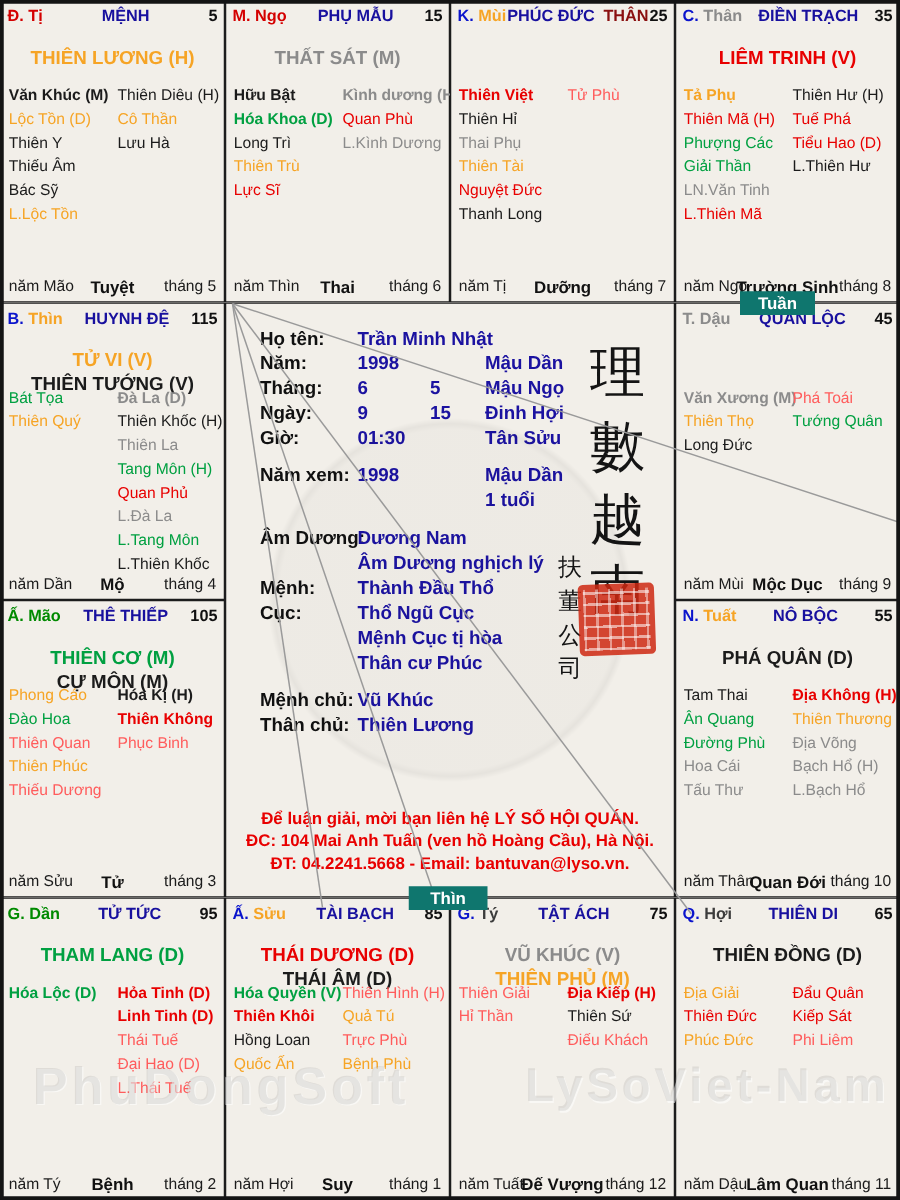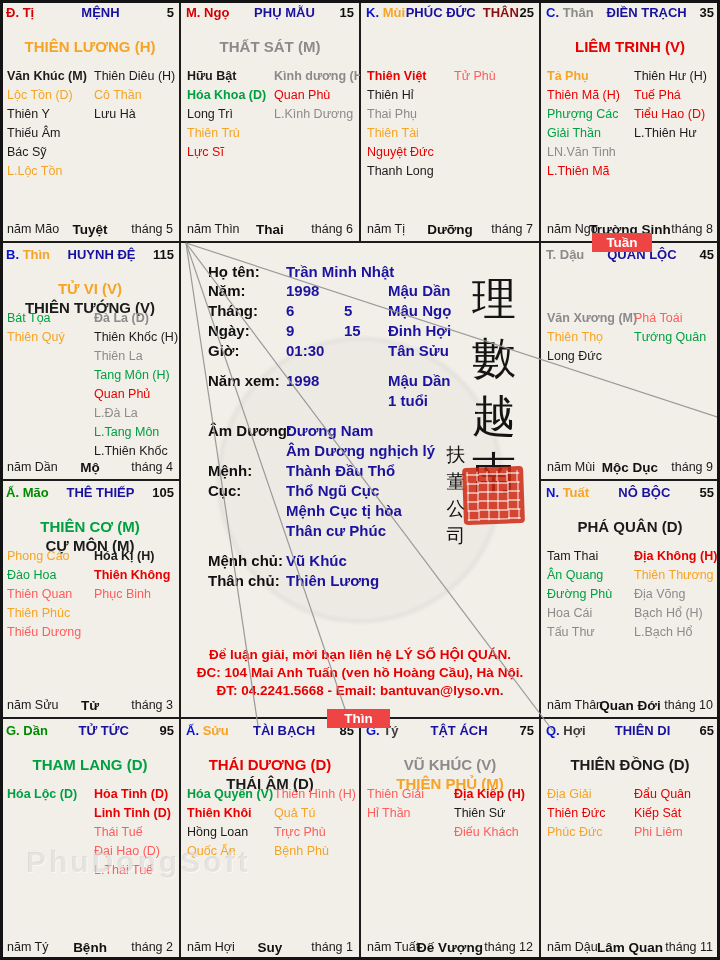--- a/index.html
+++ b/index.html
@@ -40,26 +40,26 @@
            font-weight:bold;font-size:13.5px;line-height:18px;}
   .bigchar{position:absolute;left:286px;width:54px;text-align:center;font-size:44px;line-height:46px;
            color:#141414;font-family:"DejaVu Serif",serif;}
   .smallchar{position:absolute;left:263px;width:24px;text-align:center;font-size:19px;line-height:22px;
            color:#141414;font-family:"DejaVu Serif",serif;}
   .seal{position:absolute;left:282px;top:224px;width:61px;height:57px;background:rgba(206,40,18,0.85);
         border-radius:4px;transform:rotate(-2deg);z-index:3;}
   .seal::before{content:"";position:absolute;inset:4px;
         background:repeating-linear-gradient(0deg,rgba(255,255,255,0.55) 0 2px,transparent 2px 9px),
                    repeating-linear-gradient(90deg,rgba(255,255,255,0.45) 0 2px,transparent 2px 10px);}
-  .tag{position:absolute;background:#ef4444;color:#fff;font-weight:bold;font-size:13.5px;
+  .tag{position:absolute;background:#0f766e;color:#fff;font-weight:bold;font-size:13.5px;
        text-align:center;line-height:19px;z-index:30;}
   .tuan{left:592px;top:233px;width:60px;height:19px;}
   .triet{left:327px;top:709px;width:63px;height:19px;}
   .lines{position:absolute;left:0;top:0;z-index:20;pointer-events:none;}
-  .wm{position:absolute;z-index:2;pointer-events:none;font-size:30px;font-weight:bold;letter-spacing:3px;
+  .wm{position:absolute;z-index:2;pointer-events:none;font-size:42px;font-weight:bold;letter-spacing:3px;
       color:rgba(125,125,125,0.16);text-shadow:1px 1px 0 rgba(255,255,255,0.55);}
   .wm1{left:26px;top:845px;} .wm2{left:420px;top:848px;font-size:38px;}
 </style>
 </head>
 <body>
 
 <div class="board">
 
   <div class="cell palace c0">
   <div class="hdr">
@@ -470,15 +470,16 @@
     <line x1="186" y1="243" x2="720" y2="418" stroke="#9a9a9a" stroke-width="1.2"></line>
     <line x1="186" y1="243" x2="553" y2="731" stroke="#9a9a9a" stroke-width="1.2"></line>
     <line x1="186" y1="243" x2="346" y2="712" stroke="#9a9a9a" stroke-width="1.2"></line>
     <line x1="186" y1="243" x2="258" y2="726" stroke="#9a9a9a" stroke-width="1.2"></line>
   </svg>
 
   <div class="tag tuan">Tuần</div>
   <div class="tag triet">Thìn</div>
 
   <div class="wm wm1">PhuDongSoft</div>
+  <div class="wm wm2">LySoViet-Nam</div>
 
   <div class="frame"></div>
 </div>
 
 </body></html>

